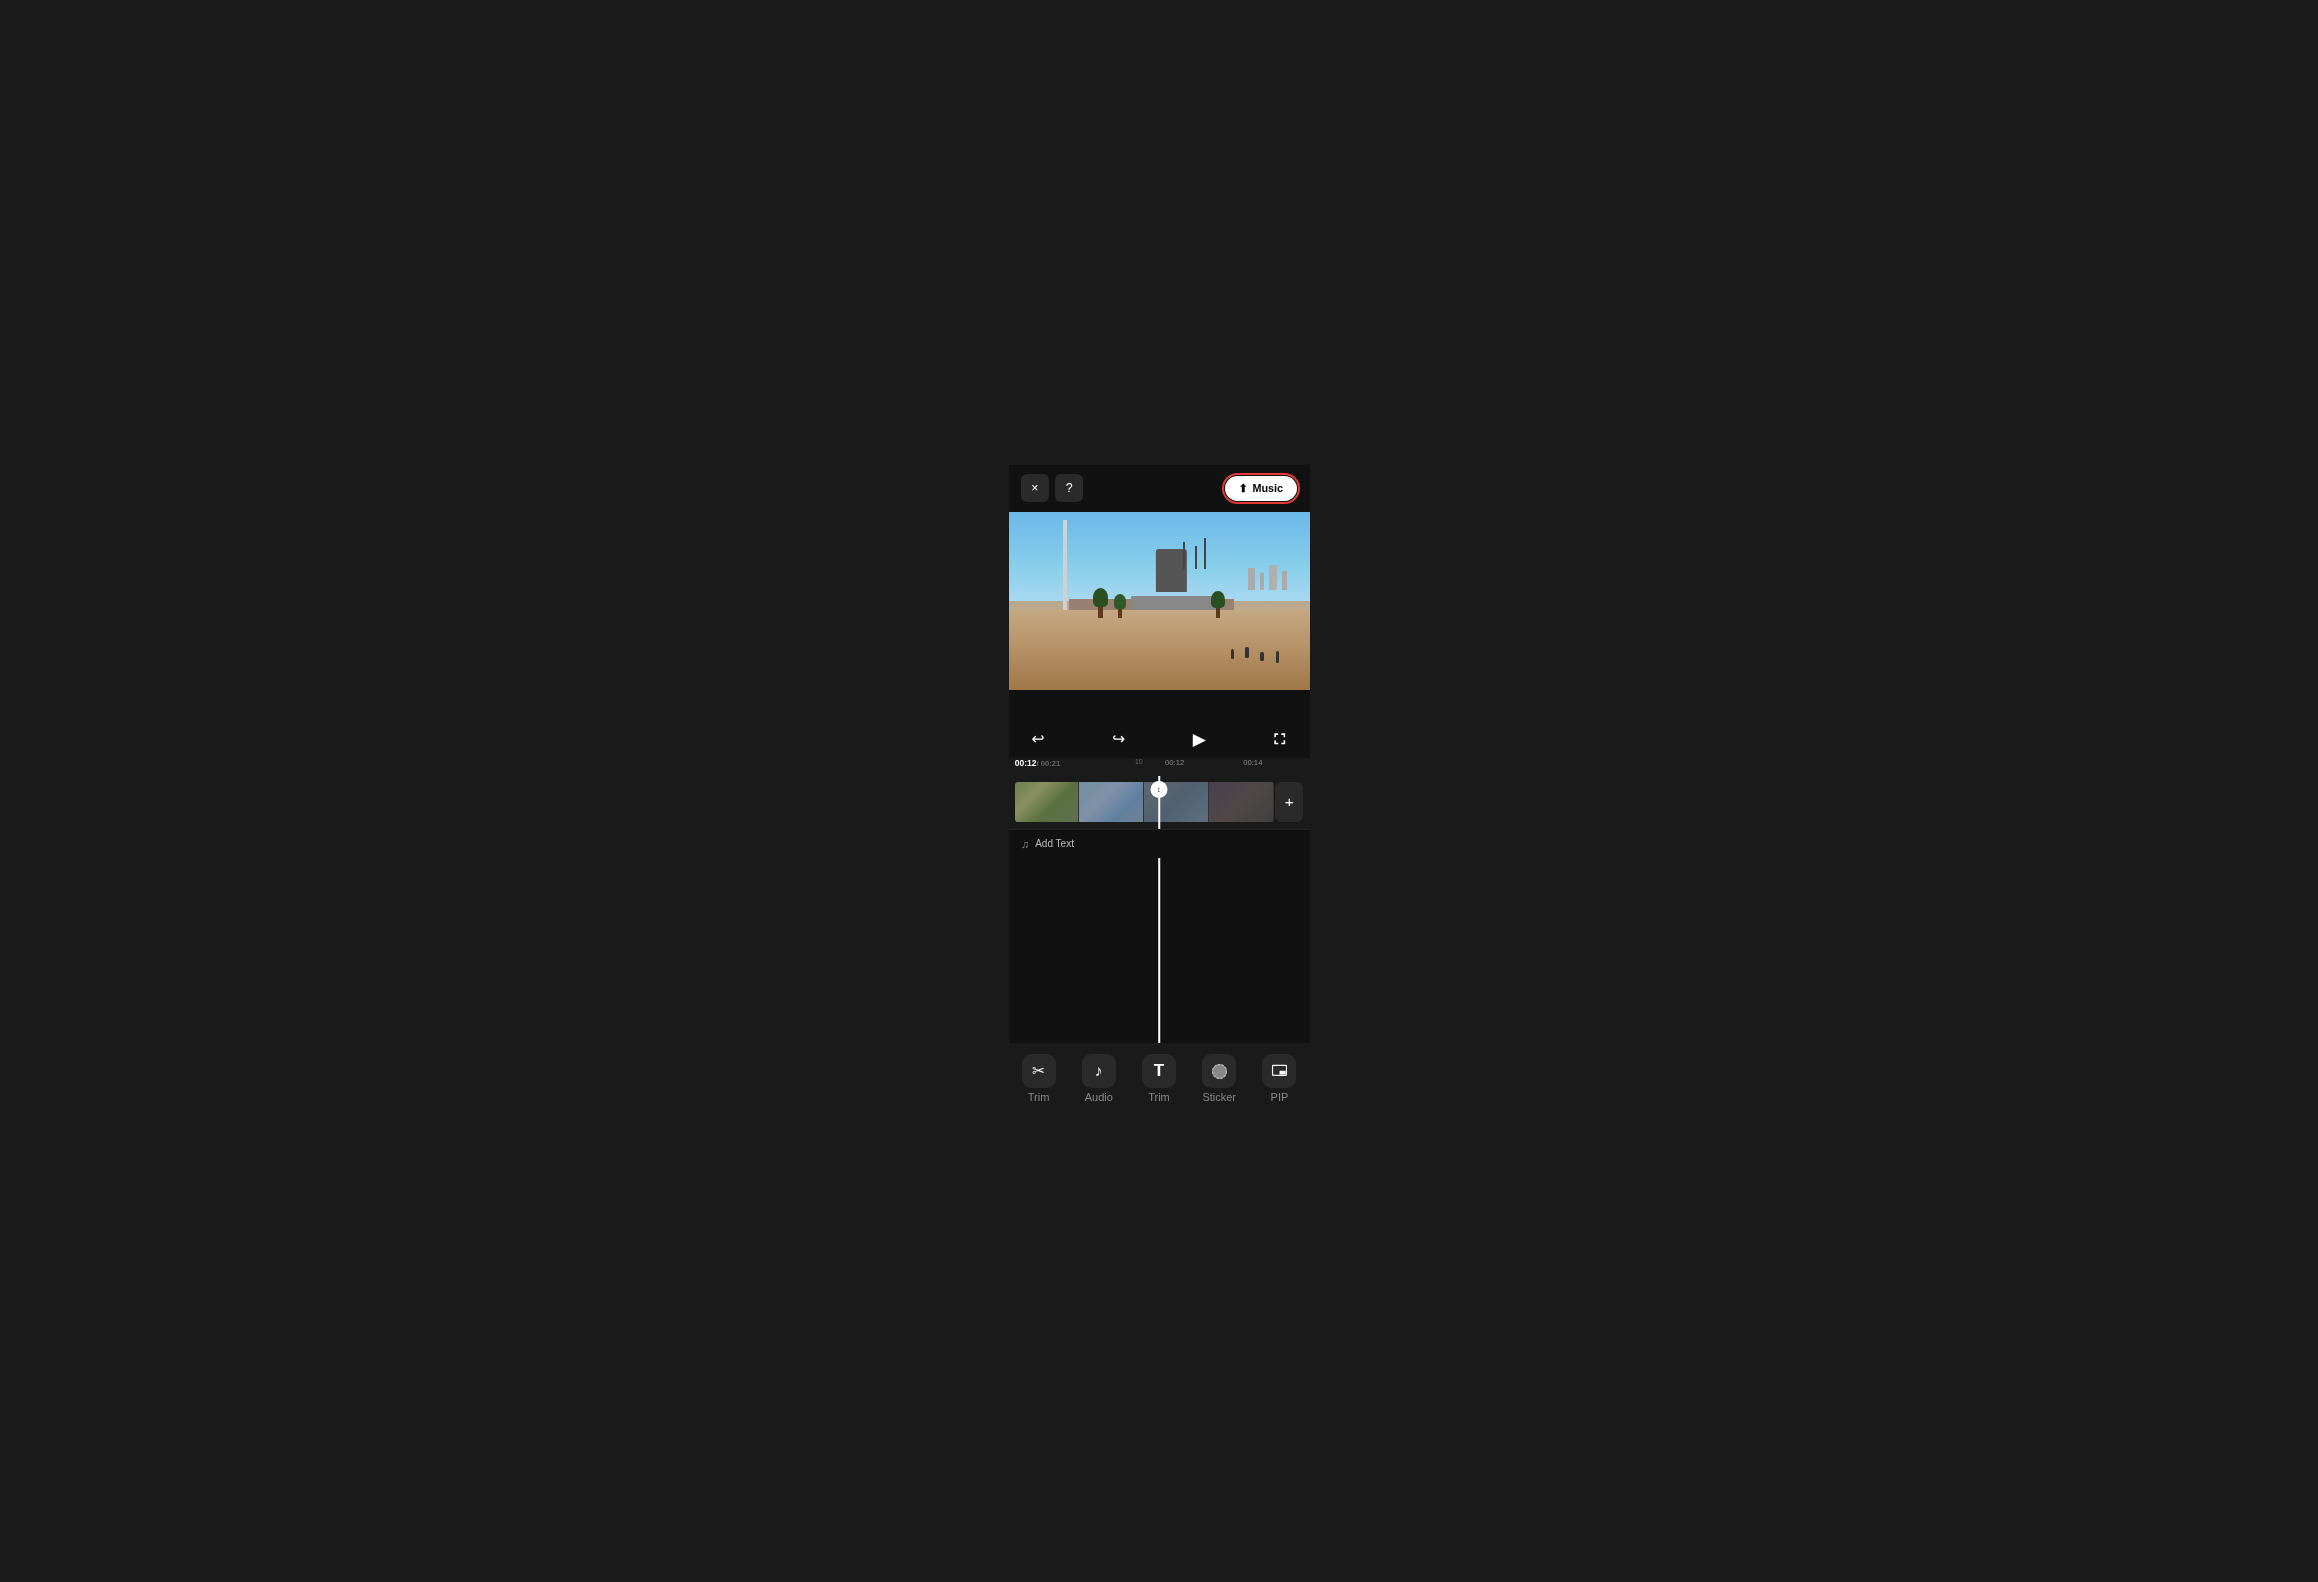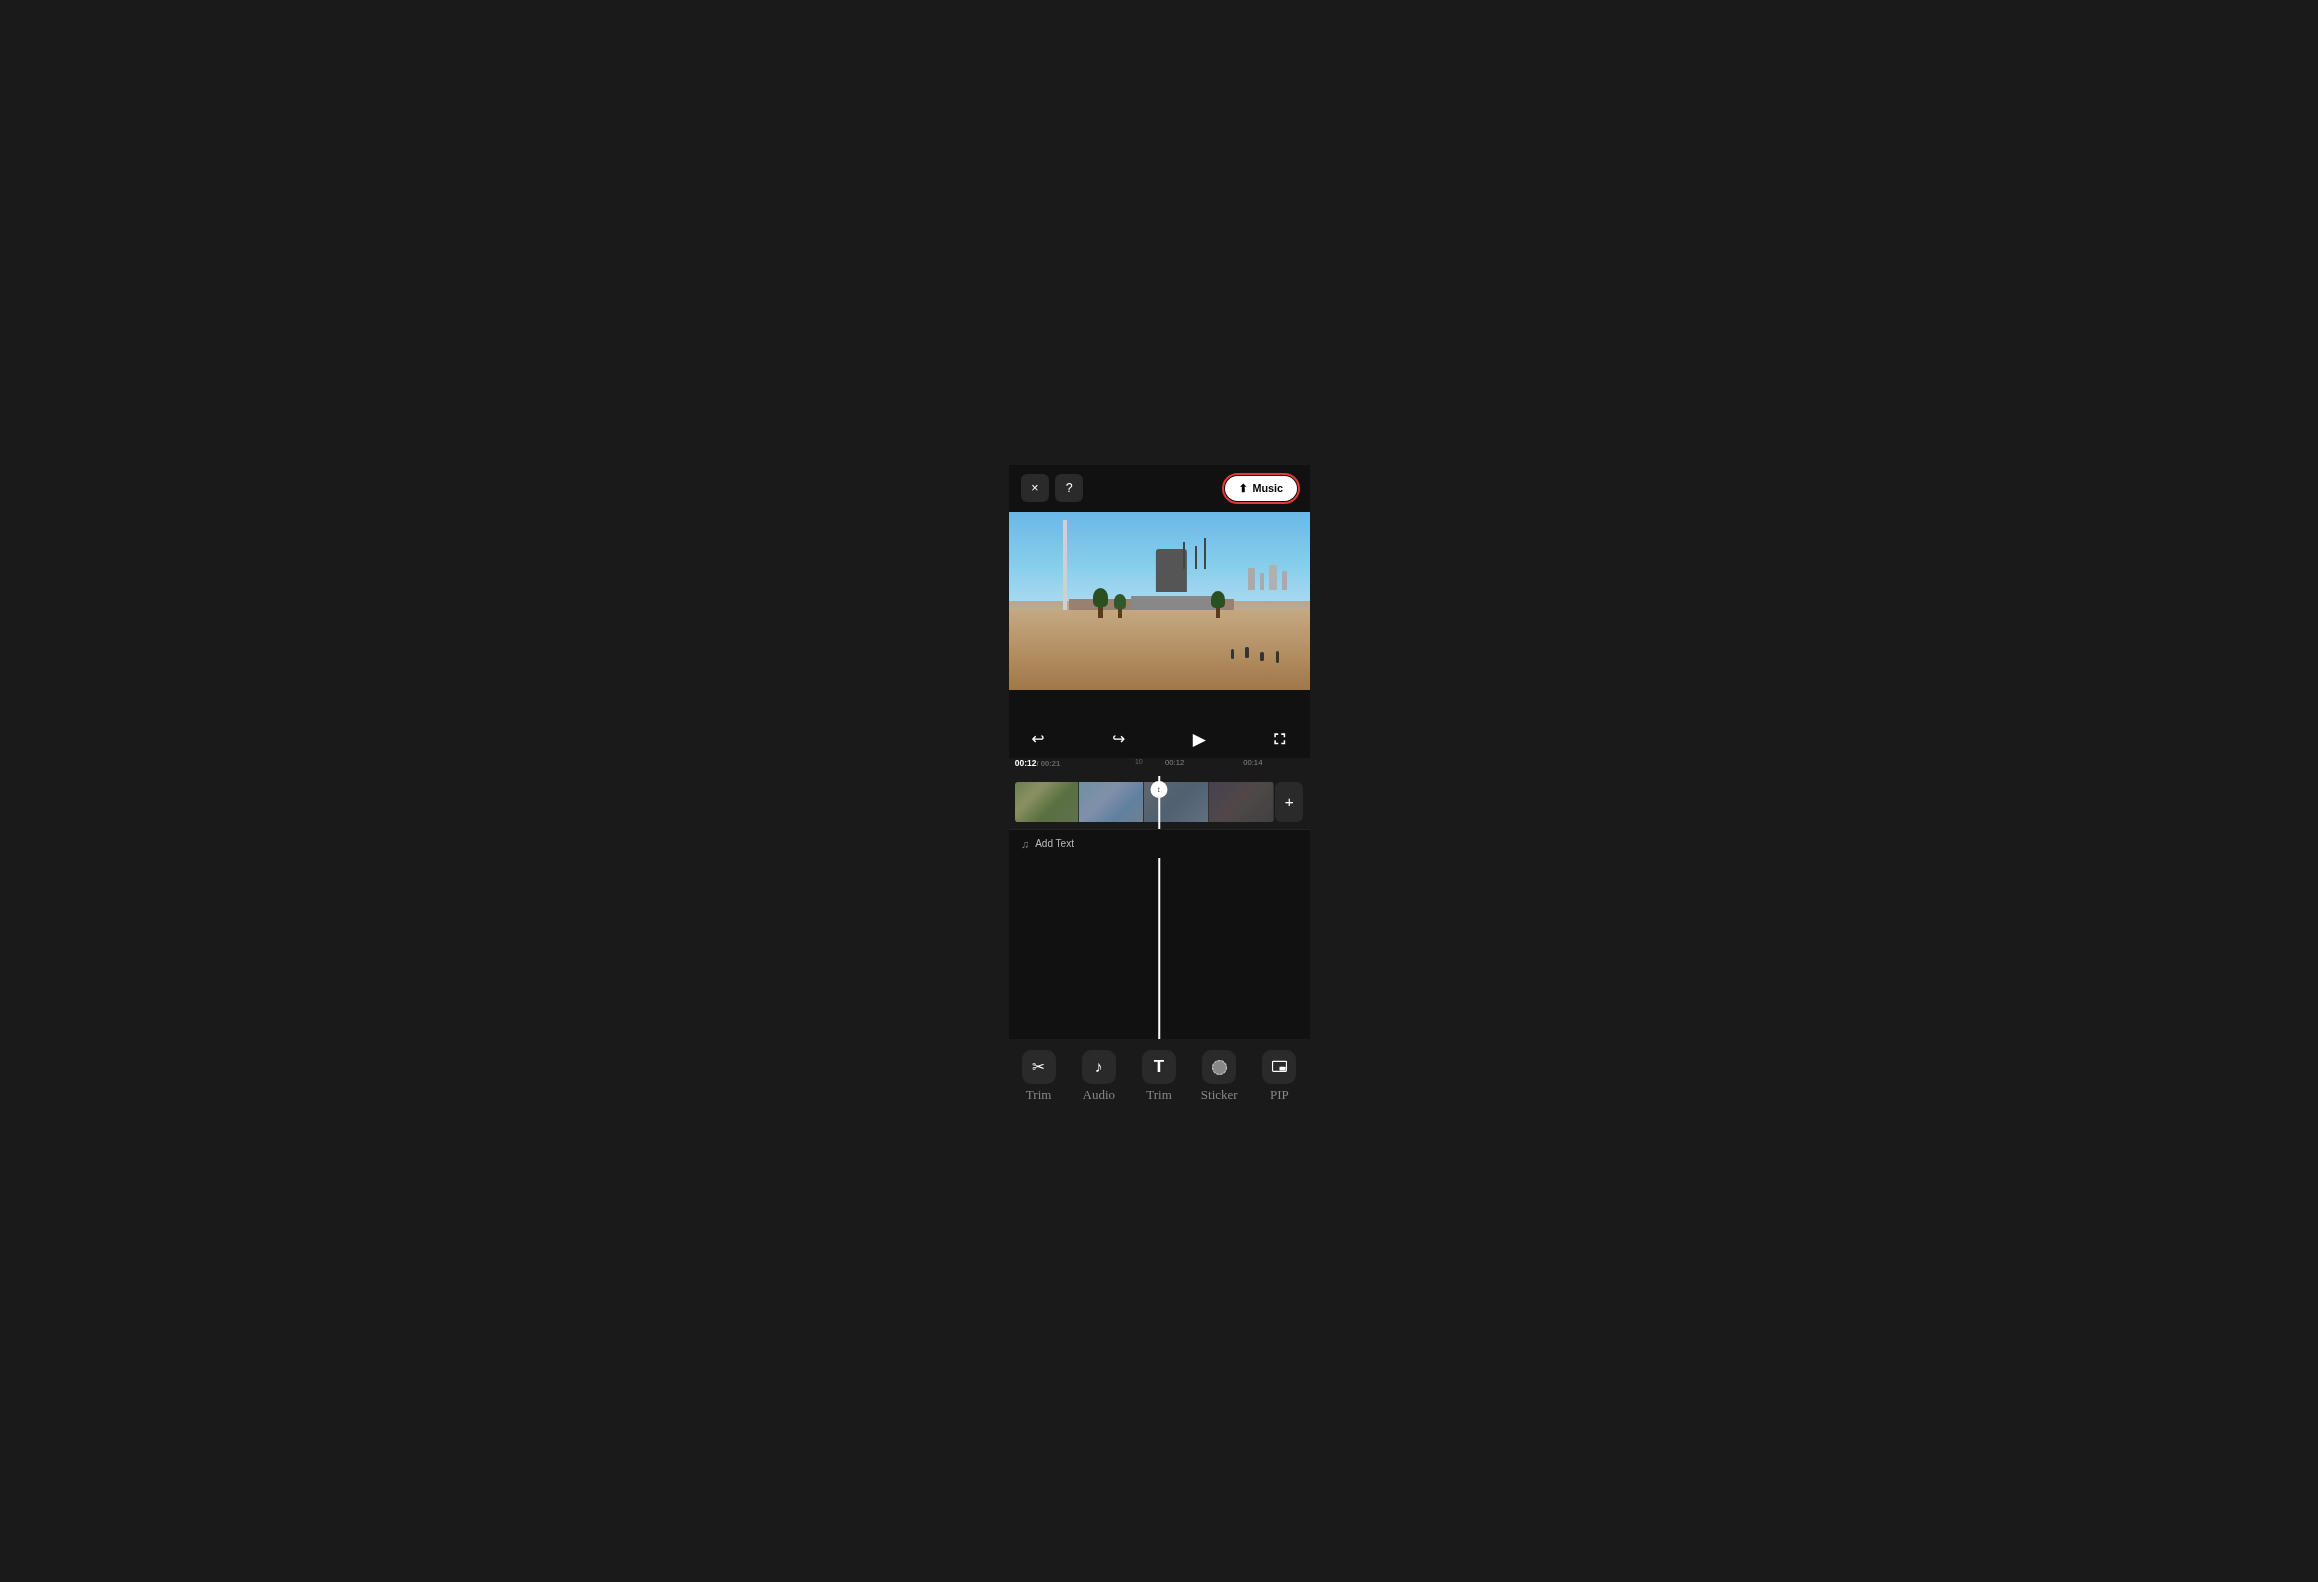--- a/index.html
+++ b/index.html
@@ -380,22 +380,21 @@
       background: #2a2a2a;
       border-radius: 9.3px;
       display: flex;
       align-items: center;
       justify-content: center;
       font-size: 15.5px;
       color: #fff;
     }
     .tool-label {
       color: #888;
-      font-size: 13px;
-      font-family: Liberation Serif, serif;
+      font-size: 11px;
     }
   </style>
 </head>
 <body>
 
 <div class="app-container">
 
   <div class="header">
     <div class="header-left">
       <button class="icon-btn">×</button>

